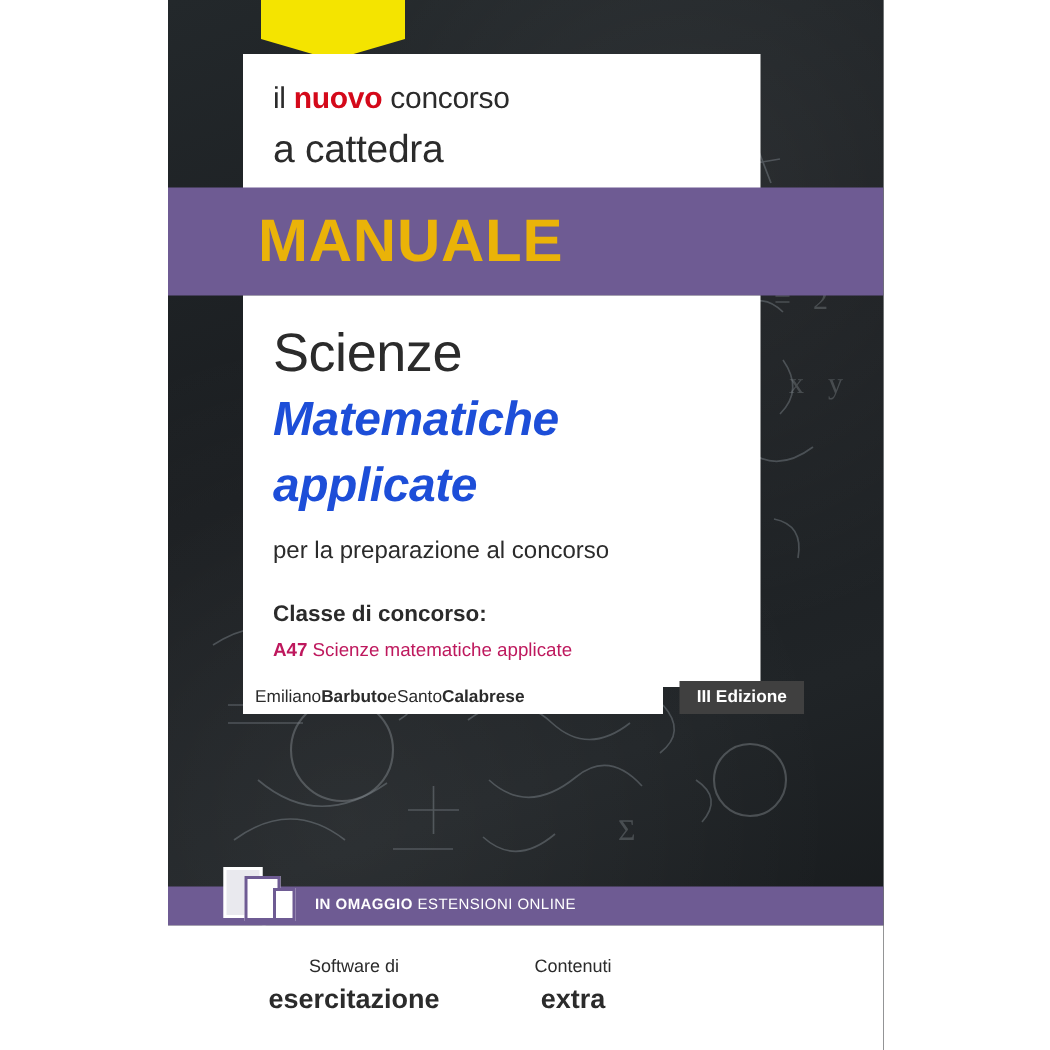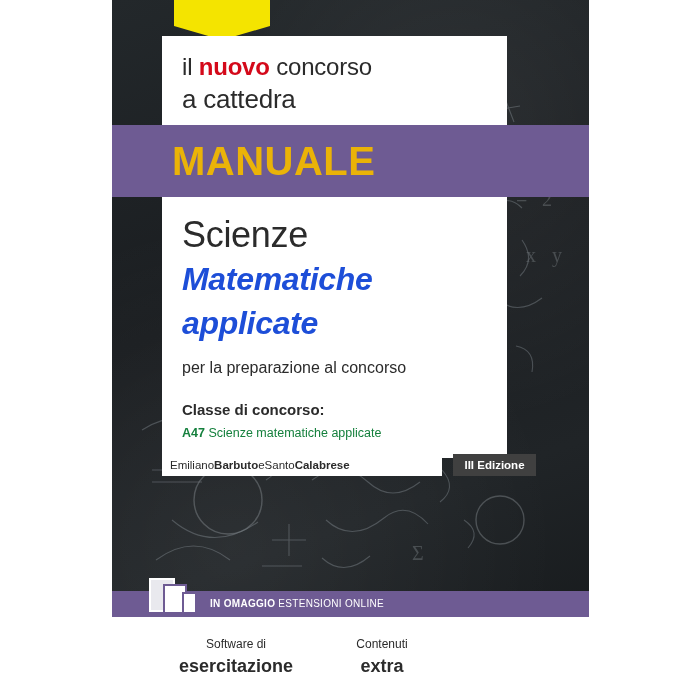--- a/index.html
+++ b/index.html
@@ -72,21 +72,21 @@
   .header-panel {
     position: absolute;
     left: 50px;
     top: 36px;
     width: 345px;
     background: #ffffff;
     padding: 14px 18px 14px 20px;
     box-sizing: border-box;
   }
   .header-line1 {
-    font-size: 24px;
+    font-size: 20px;
     line-height: 33px;
     color: #2b2b2b;
     font-weight: 400;
     letter-spacing: -0.2px;
   }
   .header-line1 .accent {
     color: #d4091a;
     font-weight: 700;
   }
   .header-line2 {
@@ -151,21 +151,21 @@
   .subtitle b { font-weight: 400; }
   .classe-label {
     margin-top: 22px;
     font-size: 15px;
     font-weight: 700;
     color: #2b2b2b;
   }
   .classe-value {
     margin-top: 8px;
     font-size: 12.5px;
-    color: #15803d;
+    color: #be185d;
   }
   .classe-value b { font-weight: 700; }
 
   
   .authors-bar {
     position: absolute;
     left: 50px;
     top: 454px;
     width: 280px;
     height: 22px;

